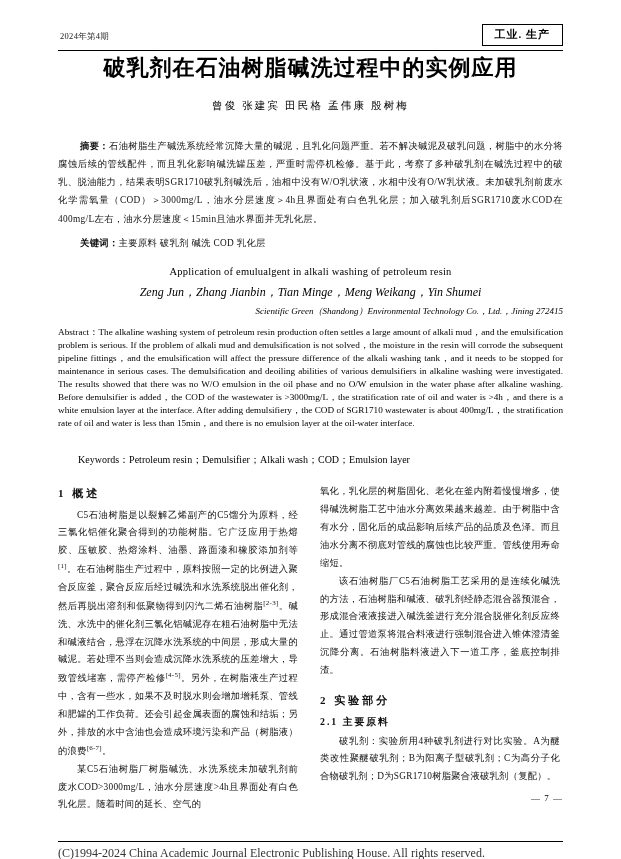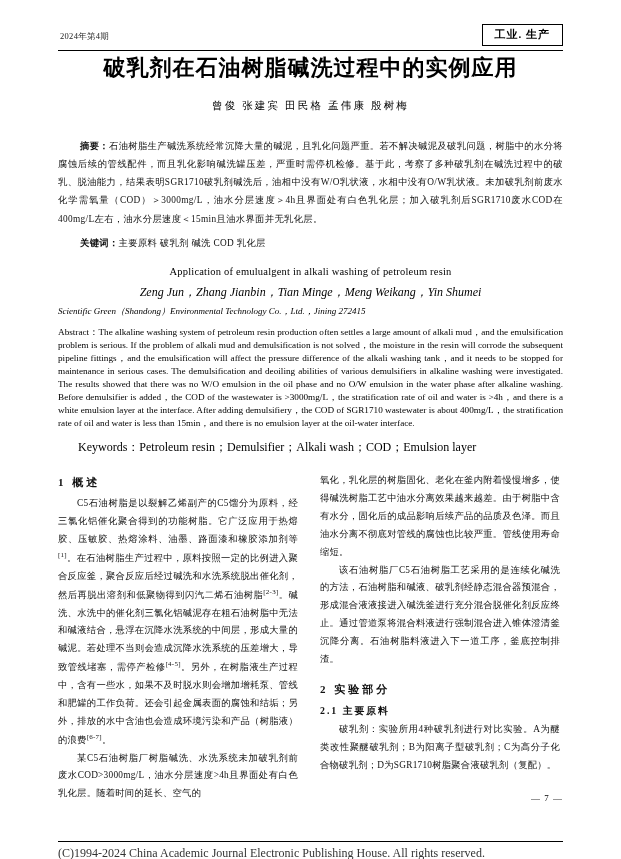--- a/index.html
+++ b/index.html
@@ -99,35 +99,35 @@
     margin-top: 14px;
     letter-spacing: .2px;
   }
   .en-authors {
     text-align: center;
     font-size: 12px;
     margin-top: 7px;
     font-style: italic;
   }
   .en-affil {
-    text-align: left;
+    text-align: right;
     font-size: 9px;
     margin-top: 4px;
     font-style: italic;
   }
   .en-abs {
     margin-top: 8px;
     font-size: 9.2px;
     line-height: 1.42;
     text-align: justify;
   }
   .en-abs .lead { font-weight: normal; }
   .en-kw {
-    margin-top: 9px;
-    font-size: 12px;
+    margin-top: 23px;
+    font-size: 10px;
     line-height: 1.42;
     text-align: justify;
     text-indent: 20px;
   }
   
   .cols {
     margin-top: 16px;
     display: flex;
     gap: 22px;
   }

